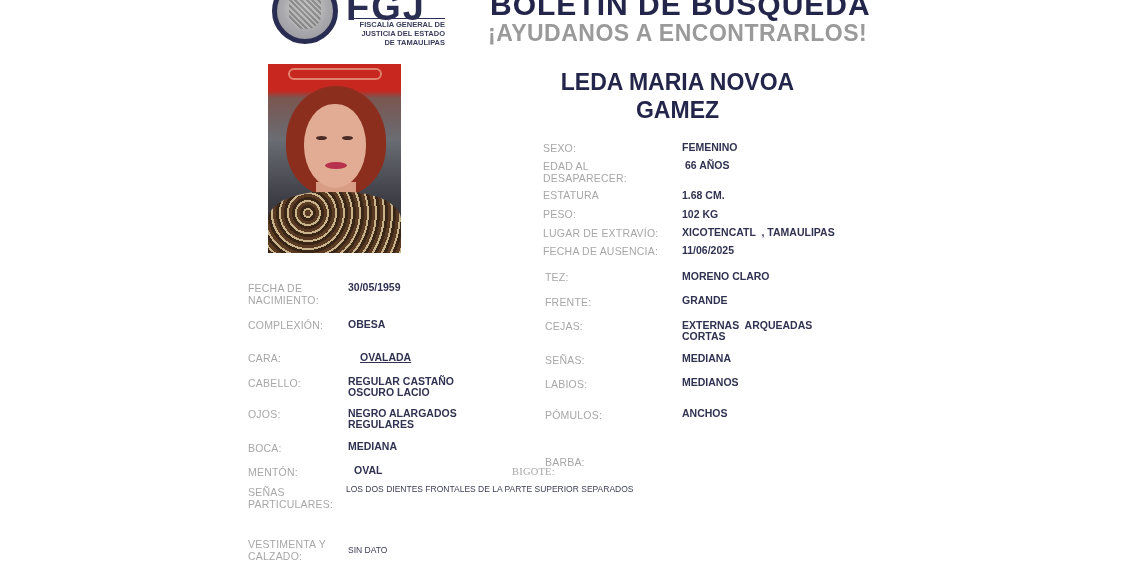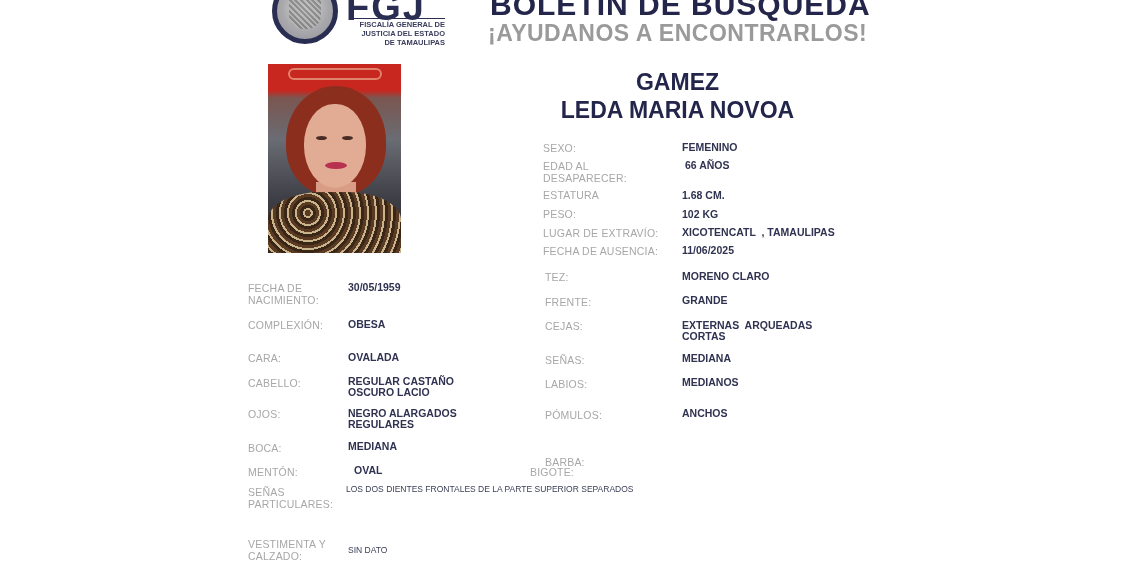--- a/index.html
+++ b/index.html
@@ -71,22 +71,22 @@
   <div class="hair"></div>
   <div class="neck"></div>
   <div class="face"></div>
   <div class="eye1"></div>
   <div class="eye2"></div>
   <div class="lips"></div>
   <div class="top"></div>
 </div>
 
 <div class="name">
+  <div>LEDA MARIA  NOVOA</div>
   <div>GAMEZ</div>
-  <div>LEDA MARIA  NOVOA</div>
 </div>
 
 <div class="lbl" style="left:543px;top:142px;">SEXO:</div>
 <div class="val" style="left:682px;top:142px;">FEMENINO</div>
 
 <div class="lbl" style="left:543px;top:160px;width:110px;">EDAD AL DESAPARECER:</div>
 <div class="val" style="left:685px;top:160px;">66 AÑOS</div>
 
 <div class="lbl" style="left:543px;top:189px;">ESTATURA</div>
 <div class="val" style="left:682px;top:190px;">1.68 CM.</div>
@@ -100,21 +100,21 @@
 <div class="lbl" style="left:543px;top:245px;">FECHA DE AUSENCIA:</div>
 <div class="val" style="left:682px;top:245px;">11/06/2025</div>
 
 <div class="lbl" style="left:248px;top:282px;width:85px;">FECHA DE NACIMIENTO:</div>
 <div class="val" style="left:348px;top:282px;">30/05/1959</div>
 
 <div class="lbl" style="left:248px;top:319px;">COMPLEXIÓN:</div>
 <div class="val" style="left:348px;top:319px;">OBESA</div>
 
 <div class="lbl" style="left:248px;top:352px;">CARA:</div>
-<div class="val" style="left:348px;top:352px;">OVALADA</div>
+<div class="val" style="left:360px;top:352px;text-decoration:underline;">OVALADA</div>
 
 <div class="lbl" style="left:248px;top:377px;">CABELLO:</div>
 <div class="val" style="left:348px;top:376px;width:120px;">REGULAR CASTAÑO OSCURO LACIO</div>
 
 <div class="lbl" style="left:248px;top:408px;">OJOS:</div>
 <div class="val" style="left:348px;top:408px;width:125px;">NEGRO ALARGADOS REGULARES</div>
 
 <div class="lbl" style="left:248px;top:442px;">BOCA:</div>
 <div class="val" style="left:348px;top:441px;">MEDIANA</div>
 
@@ -141,14 +141,14 @@
 
 <div class="lbl" style="left:545px;top:378px;">LABIOS:</div>
 <div class="val" style="left:682px;top:377px;">MEDIANOS</div>
 
 <div class="lbl" style="left:545px;top:409px;">PÓMULOS:</div>
 <div class="val" style="left:682px;top:408px;">ANCHOS</div>
 
 <div class="lbl" style="left:545px;top:456px;">BARBA:</div>
 <div class="val" style="left:682px;top:442px;"></div>
 
-<div class="lbl" style="left:530px;top:466px;">BIGOTE:</div>
+<div class="lbl" style="left:512px;top:466px;font-family:Liberation Serif, serif;">BIGOTE:</div>
 <div class="val" style="left:682px;top:466px;"></div>
 
 </body></html>

